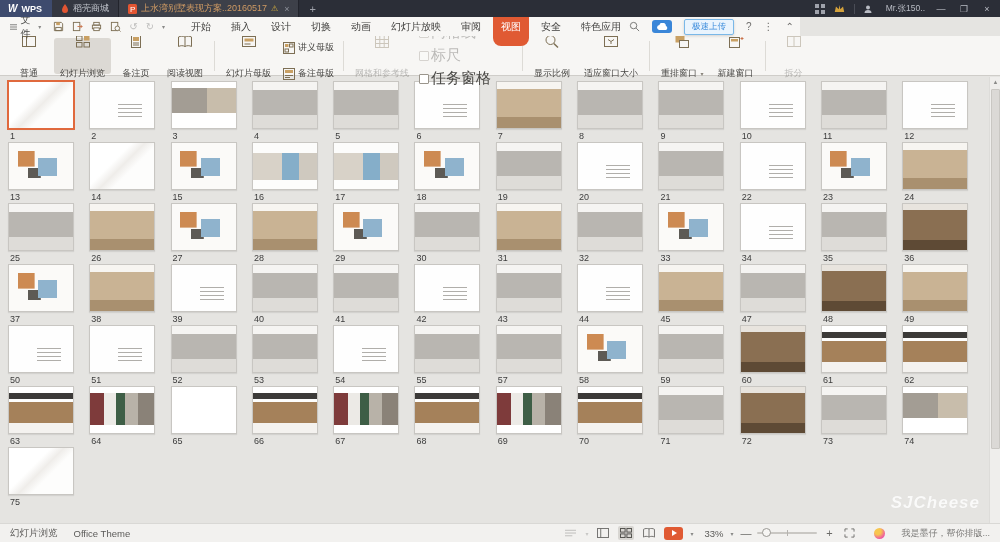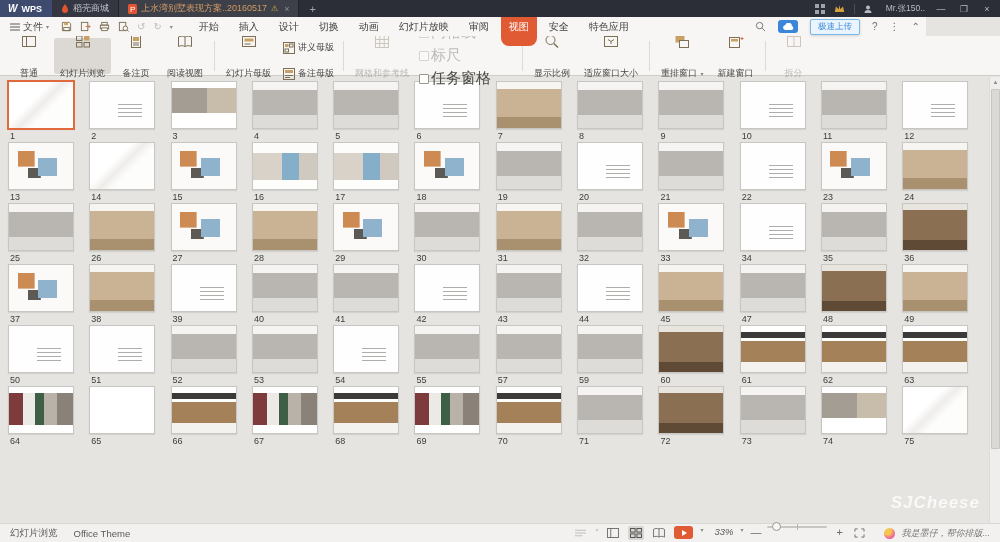--- a/index.html
+++ b/index.html
@@ -16,21 +16,21 @@
   .tb-tab{display:flex;align-items:center;gap:4px;padding:0 9px;font-size:9px;color:#c3c6ce;background:#343741;border-right:1px solid #22242c;}
   .tb-tab.doc{background:#3d4049;color:#cf9a63;}
   .tb-warn{color:#d9b13c;font-size:8px;}
   .tb-x{color:#8d909a;font-size:9px;margin-left:2px;cursor:pointer;}
   .tb-plus{display:flex;align-items:center;padding:0 10px;color:#9might;color:#9fa2ab;font-size:11px;}
   .tb-right{margin-left:auto;display:flex;align-items:center;gap:9px;padding-right:6px;color:#aab;}
   .tb-user{display:flex;align-items:center;gap:14px;color:#b9bcc4;font-size:8.5px;}
   .winbtn{color:#b9bcc4;font-size:9px;width:14px;text-align:center;cursor:pointer;}
   .tb-sep{width:1px;height:10px;background:#4a4d56;}
   
-  .menubar{position:absolute;top:17px;left:0;width:926px;height:19px;background:#f7f6f4;display:flex;align-items:center;padding:0 6px;box-sizing:border-box;z-index:20;}
+  .menubar{position:absolute;top:17px;left:0;width:800px;height:19px;background:#f7f6f4;display:flex;align-items:center;padding:0 6px;box-sizing:border-box;z-index:20;}
   .mb-file{display:flex;align-items:center;gap:3px;color:#4a4a48;font-size:10px;padding:0 4px;}
   .mb-caret{font-size:6px;color:#8a8a88;}
   .qat{display:flex;align-items:center;gap:8px;margin-left:8px;padding-right:8px;}
   .qat .dis{opacity:.35;}
   .menu-items{display:flex;align-items:center;gap:4px;margin-left:10px;}
   .menu-item{padding:12px 8px;font-size:10px;color:#3f3e3c;border-radius:8px;cursor:pointer;white-space:nowrap;}
   .menu-item.active{background:#e05a33;color:#fff;}
   .mb-right{margin-left:auto;display:flex;align-items:center;gap:12px;position:relative;}
   .cloud-btn{width:20px;height:13px;background:#3a86d8;border-radius:3px;display:flex;align-items:center;justify-content:center;}
   .upload-tip{position:absolute;left:118px;top:-2px;background:#eaf4fd;border:1px solid #7ab8e8;color:#3f8edc;font-size:8.5px;padding:1px 7px;border-radius:2px;white-space:nowrap;box-shadow:0 1px 3px rgba(0,0,0,.15);}
@@ -70,31 +70,31 @@
   .k-plan{background:linear-gradient(#cd8a52,#cd8a52) 18% 25%/26% 34% no-repeat,linear-gradient(#8fb3cd,#8fb3cd) 65% 55%/30% 40% no-repeat,linear-gradient(#5d5a55,#5d5a55) 38% 70%/20% 22% no-repeat,#fbfaf8;}
   .k-cabinet{background:linear-gradient(to bottom,#fff 0 12%,#3c3a38 12% 26%,#fdfdfc 26% 33%,#a5815a 33% 78%,#f4f2ef 78%);}
   .k-collage{background:linear-gradient(to bottom,#fff 0 12%,rgba(0,0,0,0) 12% 82%,#fff 82%),linear-gradient(90deg,#7e3b3b 0 22%,#eceae6 22% 40%,#3e5e46 40% 55%,#b8b2a8 55% 75%,#8a8278 75%);}
   .watermark{position:absolute;right:20px;bottom:10px;font-size:17px;font-weight:bold;color:rgba(255,255,255,.85);letter-spacing:1px;text-shadow:0 0 1px rgba(0,0,0,.05);font-style:italic;}
   .vscroll{position:absolute;top:0;right:0;width:11px;height:446px;background:#efeeec;border-left:1px solid #dddcd9;box-sizing:border-box;}
   .vthumb{position:absolute;top:12px;left:1px;width:9px;height:360px;background:#dbd9d6;border:1px solid #c9c7c3;border-radius:1px;box-sizing:border-box;}
   .varrow{position:absolute;top:2px;left:0;width:11px;text-align:center;font-size:6px;color:#8a8a88;}
   
   .statusbar{position:absolute;top:523px;left:0;width:1000px;height:19px;background:#f2f1ef;border-top:1px solid #d9d8d5;display:flex;align-items:center;padding:0 10px;box-sizing:border-box;font-size:9.5px;color:#5b5a58;}
   .sb-left{display:flex;align-items:center;gap:16px;}
-  .sb-right{margin-left:auto;display:flex;gap:7px;font-style:italic;}
+  .sb-right{margin-left:auto;display:flex;align-items:center;gap:7px;}
   .sb-ico{display:flex;align-items:center;justify-content:center;width:16px;height:14px;border-radius:2px;cursor:pointer;}
   .sb-ico.active{background:#d8d6d2;}
   .sb-ico.dim{opacity:.4;}
   .play-btn{width:19px;height:13px;background:#e05a33;border-radius:3px;display:flex;align-items:center;justify-content:center;cursor:pointer;}
   .play-tri{width:0;height:0;border-left:5px solid #fff;border-top:3.5px solid transparent;border-bottom:3.5px solid transparent;margin-left:1px;}
   .slider{position:relative;width:60px;height:2px;background:#c9c7c3;border-radius:1px;cursor:pointer;}
   .slider .tick{position:absolute;left:50%;top:-2px;width:1px;height:6px;background:#b5b3af;}
   .slider .handle{position:absolute;left:5px;top:-4px;width:9px;height:9px;border:1px solid #9a9894;background:#f7f6f4;border-radius:50%;box-sizing:border-box;}
   .zoomsign{font-size:11px;color:#6b6a68;cursor:pointer;width:10px;text-align:center;}
-  .assistant{display:flex;align-items:center;gap:6px;color:#7a7977;font-size:9px;cursor:pointer;}
+  .assistant{display:flex;align-items:center;gap:16px;color:#7a7977;font-size:9px;cursor:pointer;}
   .ass-dot{width:11px;height:11px;border-radius:50%;background:radial-gradient(circle at 35% 30%,#f7c64e 0 30%,#ef5da0 70%,#d94fb0);}
   svg{display:block;}
 </style>
 </head>
 <body>
 
 <div class="titlebar">
   <div class="wps-logo">
     <span class="wps-w">W</span>
     <span>WPS</span>
@@ -594,20 +594,24 @@
       </div>
       <div class="cell">
         <div class="thumb k-render-gray"></div>
         <span class="snum">55</span>
       </div>
       <div class="cell">
         <div class="thumb k-render-gray"></div>
         <span class="snum">57</span>
       </div>
       <div class="cell">
+        <div class="thumb k-plan"></div>
+        <span class="snum">58</span>
+      </div>
+      <div class="cell">
         <div class="thumb k-render-gray"></div>
         <span class="snum">59</span>
       </div>
       <div class="cell">
         <div class="thumb k-render-dark"></div>
         <span class="snum">60</span>
       </div>
       <div class="cell">
         <div class="thumb k-cabinet"></div>
         <span class="snum">61</span>

